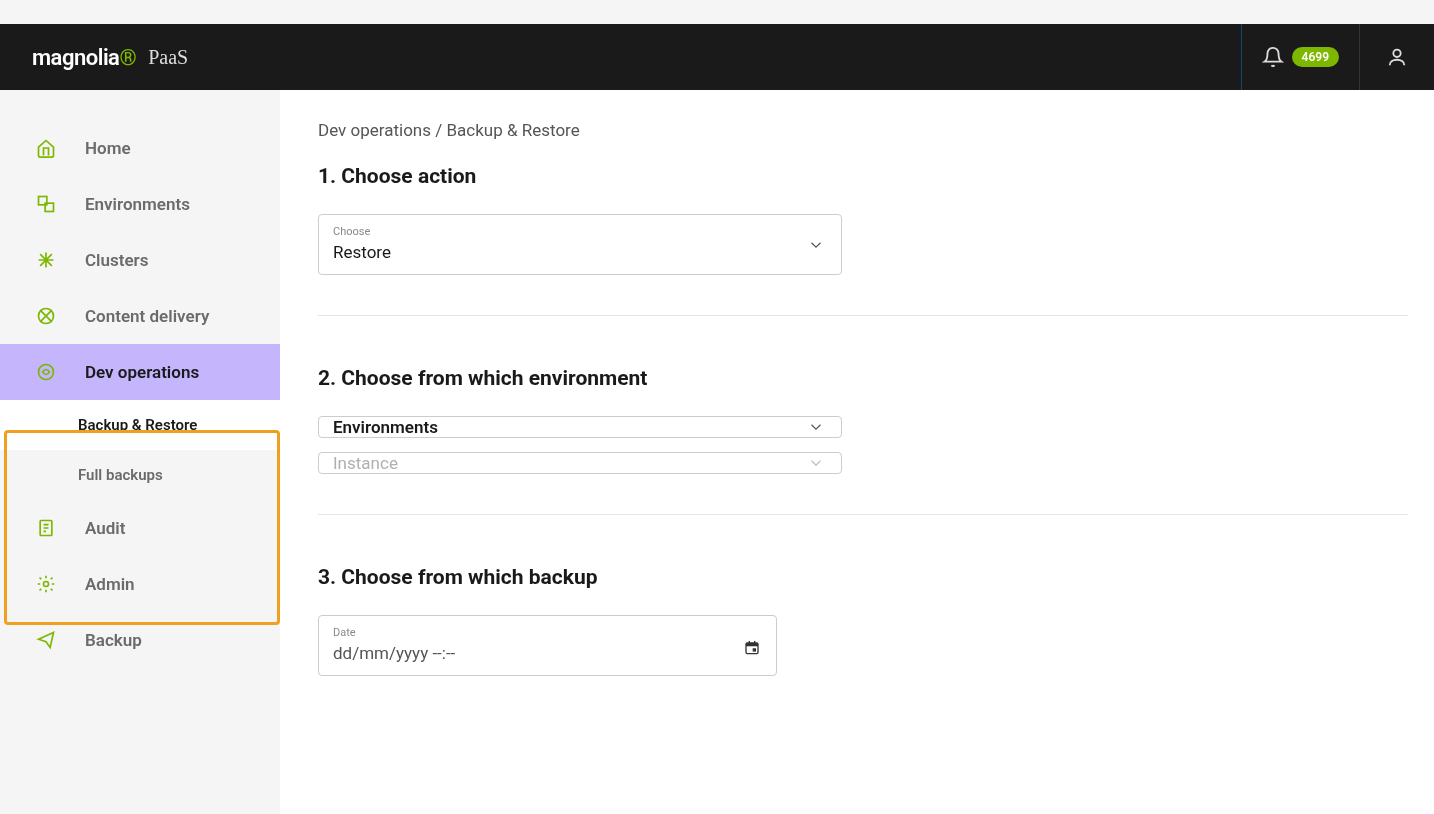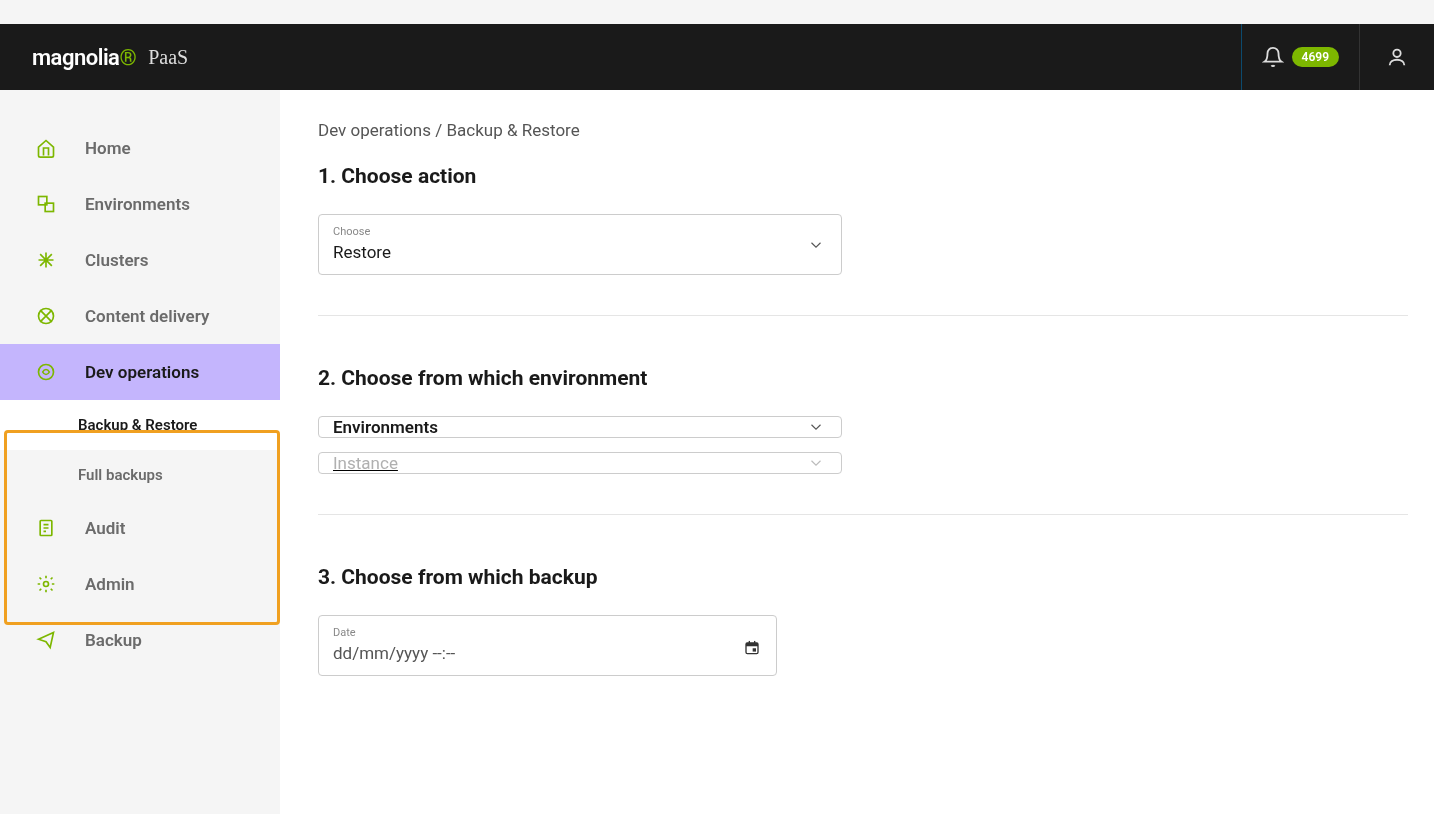--- a/index.html
+++ b/index.html
@@ -39,21 +39,21 @@
 .divider { height: 1px; background: #e5e5e5; margin: 0 0 50px 0; width: 1090px; }
 
 .field { position: relative; width: 524px; border: 1px solid #ccc; border-radius: 4px; background: #fff; padding: 10px 14px 12px 14px; cursor: pointer; }
 .field-label { font-size: 11px; color: #888; margin-bottom: 4px; display: block; }
 .field-value { font-size: 17px; color: #1a1a1a; }
 .field-placeholder { font-size: 17px; color: #1a1a1a; font-weight: 600; padding: 10px 0; }
 .field.simple { padding: 0 14px; }
 .field.disabled .field-placeholder { color: #b0b0b0; font-weight: 400; }
 .field-chevron { position: absolute; right: 16px; top: 50%; transform: translateY(-50%); width: 18px; height: 18px; }
 .field.disabled .field-chevron path { stroke: #bbb; }
-.field + .field { margin-top: 14px; text-decoration: underline; }
+.field + .field { margin-top: 14px; }
 
 .date-field { position: relative; width: 459px; border: 1px solid #ccc; border-radius: 4px; background: #fff; padding: 10px 14px 12px 14px; cursor: pointer; }
 .date-label { font-size: 11px; color: #888; margin-bottom: 4px; display: block; }
 .date-value { font-size: 17px; color: #555; }
 .date-icon { position: absolute; right: 16px; top: 50%; transform: translateY(-40%); width: 16px; height: 16px; }
 
 </style>
 </head>
 <body>
 

